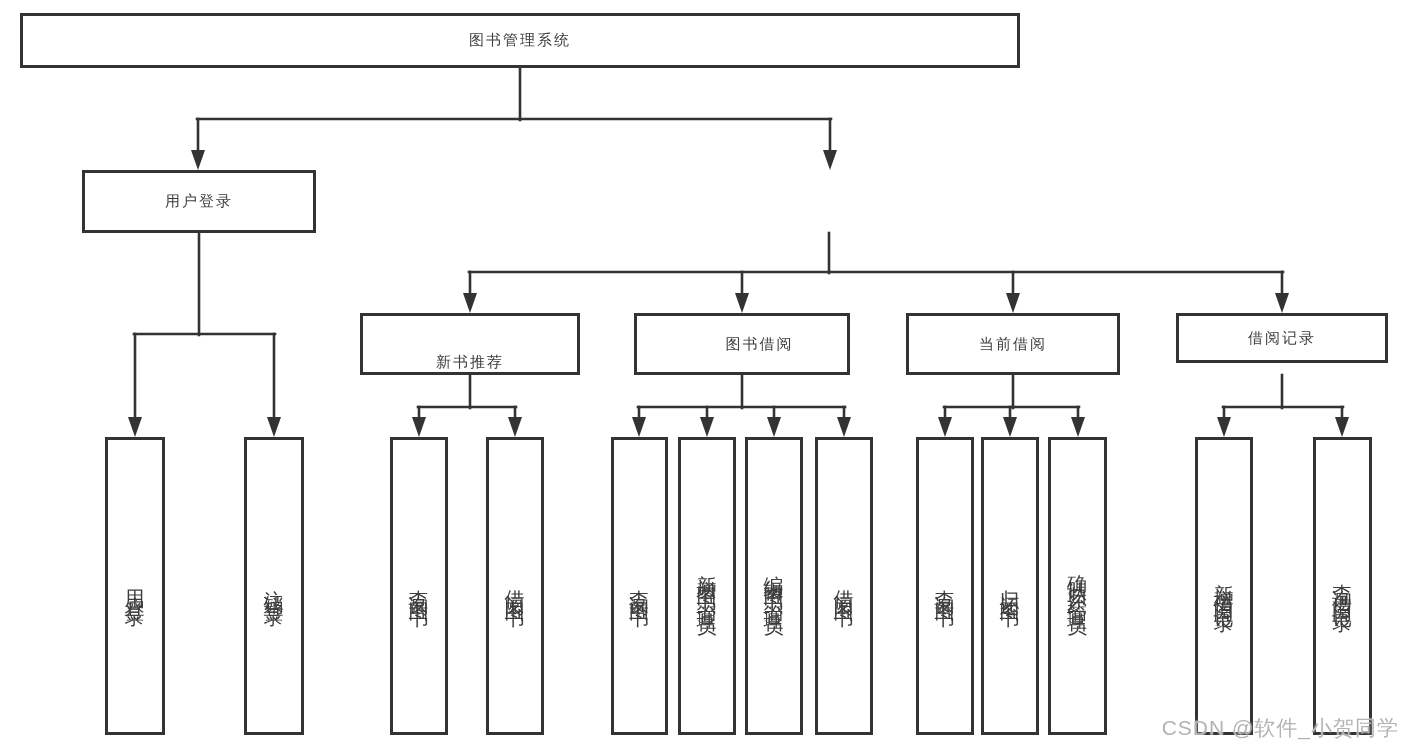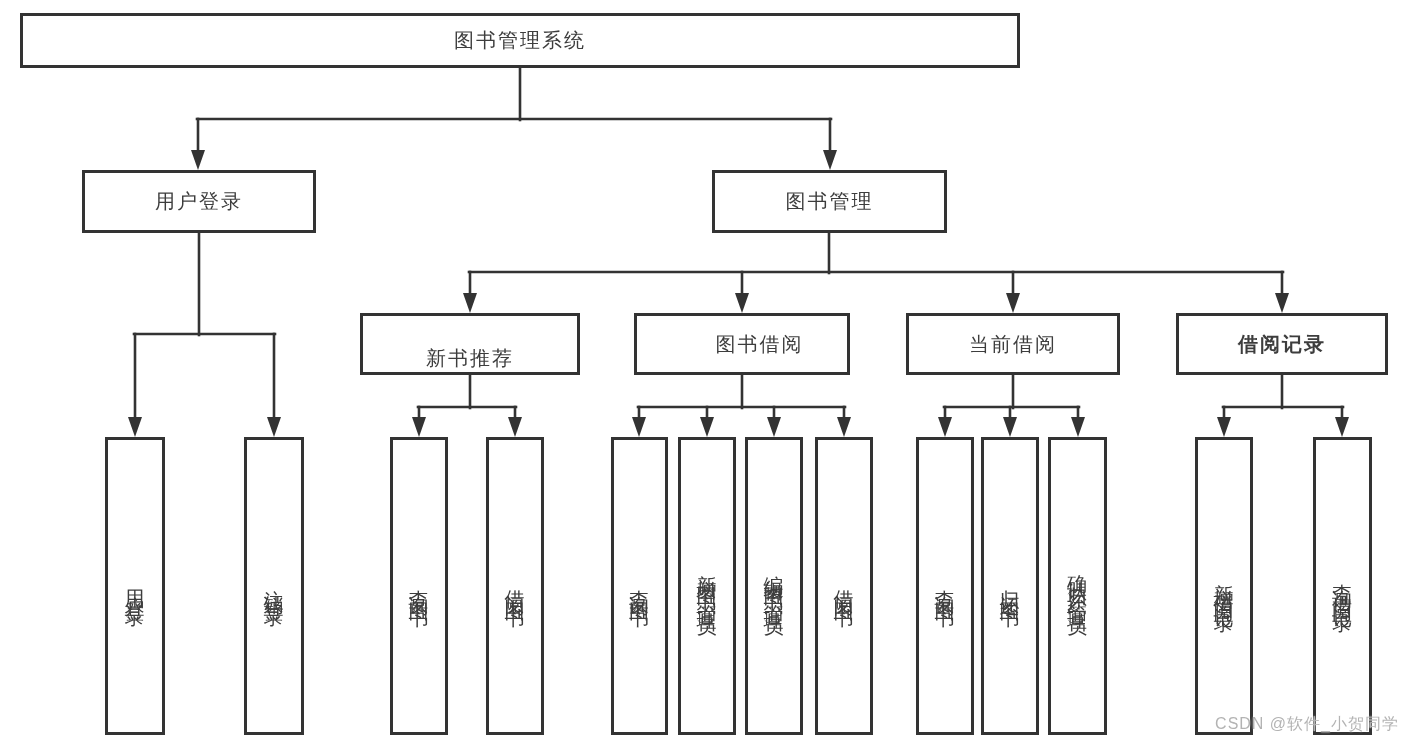--- a/index.html
+++ b/index.html
@@ -22,38 +22,38 @@
     background:#ffffff;
     border:3px solid #333333;
     box-sizing:border-box;
     display:flex;
     align-items:center;
     justify-content:center;
     z-index:2;
   }
   .node .lbl{
     color:#3d3d3d;
-    font-size:20px;
+    font-size:15px;
     letter-spacing:2px;
     white-space:nowrap;
   }
   .node.v .lbl{
     writing-mode:vertical-rl;
     text-orientation:mixed;
     font-size:20px;
     letter-spacing:6px;
     line-height:1;
     white-space:normal;
   }
   .watermark{
     position:absolute;
     top:714px;
     right:6px;
     z-index:3;
-    font-size:16px;
+    font-size:21px;
     color:#b3b3b3;
     letter-spacing:1px;
     text-shadow:0 0 2px #ffffff;
     white-space:nowrap;
   }
 </style>
 </head>
 <body>
 
 <div class="canvas">
@@ -113,34 +113,31 @@
       <polygon points="1335,417 1349,417 1342,437" fill="#333333"></polygon>
     </svg>
 
   <div class="node" style="left:20px;top:13px;width:1000px;height:55px;">
     <span class="lbl">图书管理系统</span>
   </div>
 
   <div class="node" style="left:82px;top:170px;width:234px;height:63px;">
     <span class="lbl">用户登录</span>
   </div>
-  <div class="node" style="left:712px;top:170px;width:235px;height:63px;">
-    <span class="lbl">图书管理</span>
-  </div>
 
   <div class="node" style="left:360px;top:313px;width:220px;height:62px;align-items:flex-end;">
     <span class="lbl">新书推荐</span>
   </div>
   <div class="node" style="left:634px;top:313px;width:216px;height:62px;padding-left:35px;">
     <span class="lbl">图书借阅</span>
   </div>
   <div class="node" style="left:906px;top:313px;width:214px;height:62px;">
     <span class="lbl">当前借阅</span>
   </div>
-  <div class="node" style="left:1176px;top:313px;width:212px;height:62px;font-weight:bold;">
+  <div class="node" style="left:1176px;top:313px;width:212px;height:50px;">
     <span class="lbl">借阅记录</span>
   </div>
 
   <div class="node v" style="left:105px;top:437px;width:60px;height:298px;">
     <span class="lbl">用户登录</span>
   </div>
   <div class="node v" style="left:244px;top:437px;width:60px;height:298px;">
     <span class="lbl">注销登录</span>
   </div>
 

